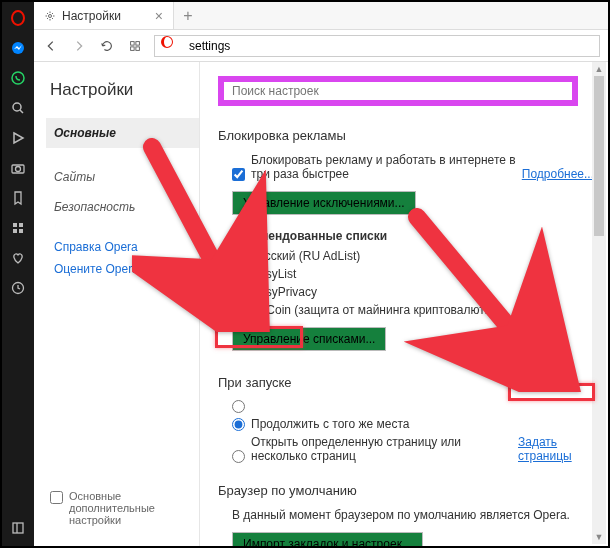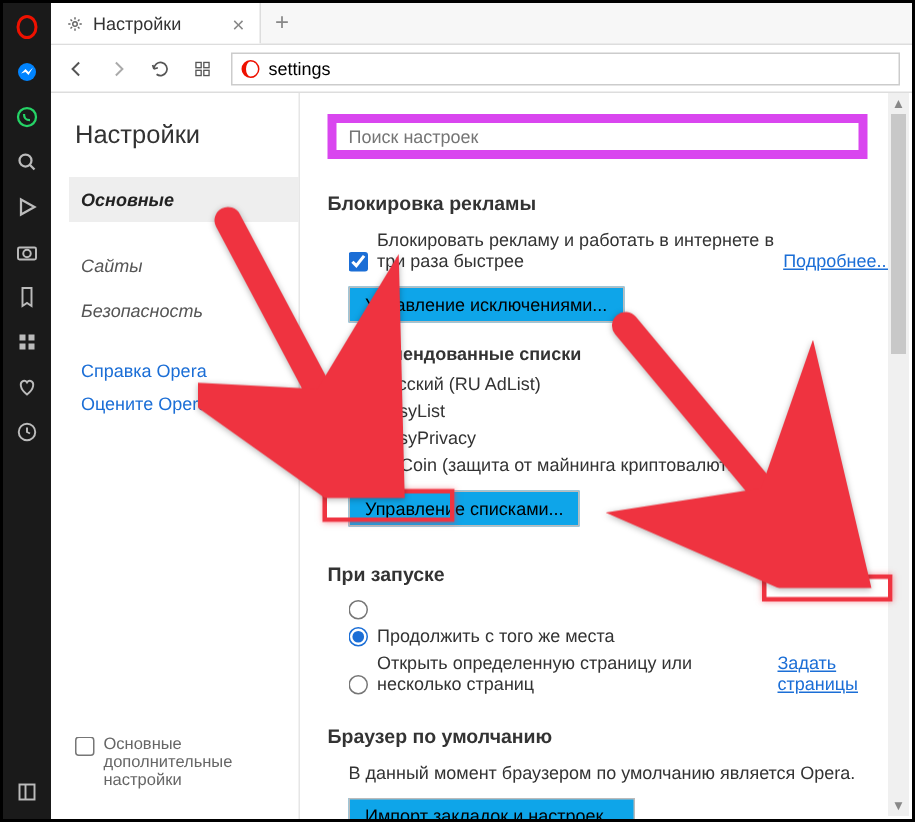--- a/index.html
+++ b/index.html
@@ -14,42 +14,42 @@
 
 .tabbar { height: 28px; background: #f7f7f7; border-bottom: 1px solid #ddd; display: flex; align-items: stretch; }
 .tab { display: flex; align-items: center; gap: 6px; padding: 0 10px; background: #fff; border-right: 1px solid #ddd; font-size: 12px; color: #333; min-width: 140px; }
 .tab .gear { width: 12px; height: 12px; }
 .tab .close { margin-left: auto; color: #888; font-size: 14px; cursor: pointer; }
 .newtab { width: 28px; display: flex; align-items: center; justify-content: center; color: #888; font-size: 16px; }
 
 .addrbar { height: 32px; display: flex; align-items: center; gap: 10px; padding: 0 8px; border-bottom: 1px solid #ddd; }
 .navbtn { width: 18px; height: 18px; color: #666; display: flex; align-items: center; justify-content: center; }
 .navbtn svg { width: 14px; height: 14px; }
-.addr { flex: 1; display: flex; align-items: center; gap: 6px; border: 1px solid #ccc; height: 22px; padding: 0 6px; font-size: 12px; }
+.addr { flex: 1; display: flex; gap: 16px; border: 1px solid #ccc; height: 22px; padding: 0 6px; font-size: 12px; }
 .addr .oicon { width: 12px; height: 12px; border: 1.5px solid #e10; border-radius: 50%; border-left-width: 3px; }
 .addr input { border: none; outline: none; flex: 1; font-size: 12px; }
 
 .content { flex: 1; display: flex; overflow: hidden; }
 .side { width: 165px; padding: 18px 0 10px 12px; display: flex; flex-direction: column; font-size: 12px; }
 .side h1 { font-size: 17px; font-weight: normal; color: #333; margin-bottom: 18px; padding-left: 4px; }
 .side .navitem { padding: 8px 8px 8px 8px; color: #555; cursor: pointer; font-style: italic; }
 .side .navitem.active { background: #eee; color: #222; font-weight: bold; }
 .side .gap { height: 14px; }
 .side .link { padding: 4px 8px; color: #1b6ed6; cursor: pointer; }
 .side .flex { flex: 1; }
 .side .chk { display: flex; align-items: flex-start; gap: 6px; padding: 0 6px 10px 4px; color: #666; font-size: 11px; }
 .side .chk input { margin-top: 1px; }
 
 .pane { flex: 1; border-left: 1px solid #e6e6e6; padding: 14px 14px 0 18px; overflow-y: auto; font-size: 12px; color: #333; }
 .search { width: 100%; max-width: 360px; border: 6px solid #d946ef; padding: 2px 8px; font-size: 12px; margin-bottom: 22px; }
-.section h2 { font-size: 13px; font-weight: bold; margin-bottom: 10px; }
+.section h2 { font-size: 13px; font-weight: normal; margin-bottom: 10px; }
 .section { margin-bottom: 20px; }
 .row { display: flex; align-items: flex-end; gap: 6px; margin: 4px 0 4px 14px; }
 .row input[type=checkbox], .row input[type=radio] { accent-color: #1b6ed6; }
-.btn { display: inline-block; border: 1px solid #bbb; background: #0ea5e9; padding: 4px 10px; font-size: 12px; margin: 6px 0 4px 14px; cursor: pointer; }
+.btn { display: inline-block; border: 1px solid #bbb; background: #15803d; padding: 4px 10px; font-size: 12px; margin: 6px 0 4px 14px; cursor: pointer; }
 .sub { font-weight: bold; font-size: 12px; margin: 10px 0 6px 14px; }
 .linki { color: #1b6ed6; text-decoration: underline; cursor: pointer; }
 
 .hl { position: absolute; border: 3px solid #ef3340; pointer-events: none; box-shadow: 0 0 4px rgba(239,51,64,.5); }
 .arrow { position: absolute; pointer-events: none; }
 .arrow svg { filter: drop-shadow(0 1px 2px rgba(0,0,0,.3)); }
 
 .scrollbar { position: absolute; right: 2px; top: 60px; width: 14px; bottom: 2px; background: #f0f0f0; }
 .scrollbar .thumb { position: absolute; left: 2px; right: 2px; top: 14px; height: 160px; background: #c8c8c8; }
 .scrollbar .arr { position: absolute; left: 0; right: 0; height: 14px; display: flex; align-items: center; justify-content: center; color: #888; font-size: 9px; }

